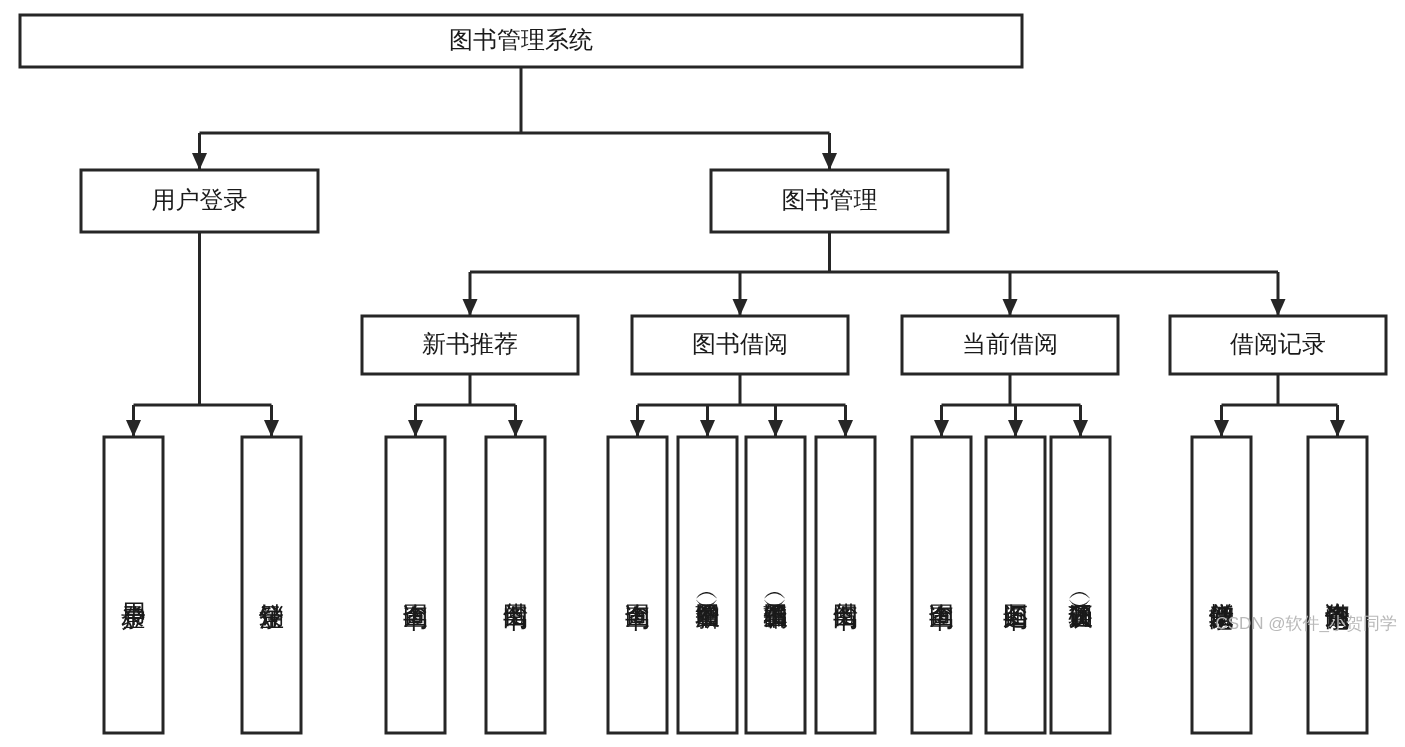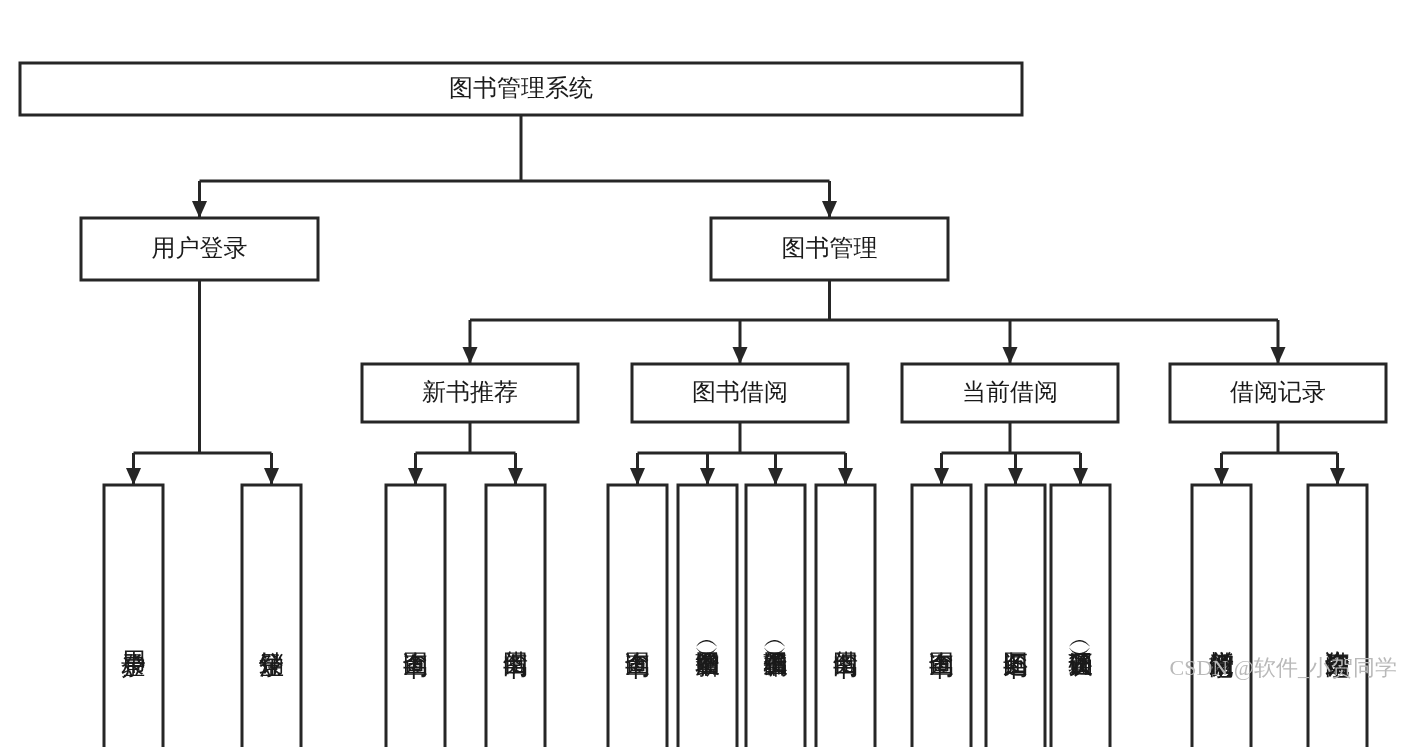--- a/index.html
+++ b/index.html
@@ -11,21 +11,20 @@
     width: 1405px;
     height: 747px;
     font-family: "Liberation Sans", "DejaVu Sans", sans-serif;
     overflow: hidden;
     position: relative;
   }
   #diagram-root {
     position: relative;
     width: 1405px;
     height: 639px;
-    margin-top: 48px;
   }
   svg.flow {
     position: absolute;
     left: 0;
     top: 0;
     width: 1405px;
     height: 747px;
   }
   .node-rect {
     fill: #ffffff;
@@ -64,22 +63,22 @@
     line-height: 1.08;
     letter-spacing: 1px;
     color: #1a1a1a;
     white-space: nowrap;
     text-align: center;
   }
   .watermark {
     position: absolute;
     right: 8px;
     bottom: 4px;
-    font-family: Liberation Serif, serif;
-    font-size: 22px;
+    font-family: Liberation Sans, sans-serif;
+    font-size: 17px;
     color: #b9b9b9;
     white-space: nowrap;
     user-select: none;
   }
 </style>
 </head>
 <body>
 
 <div id="diagram-root">
 

